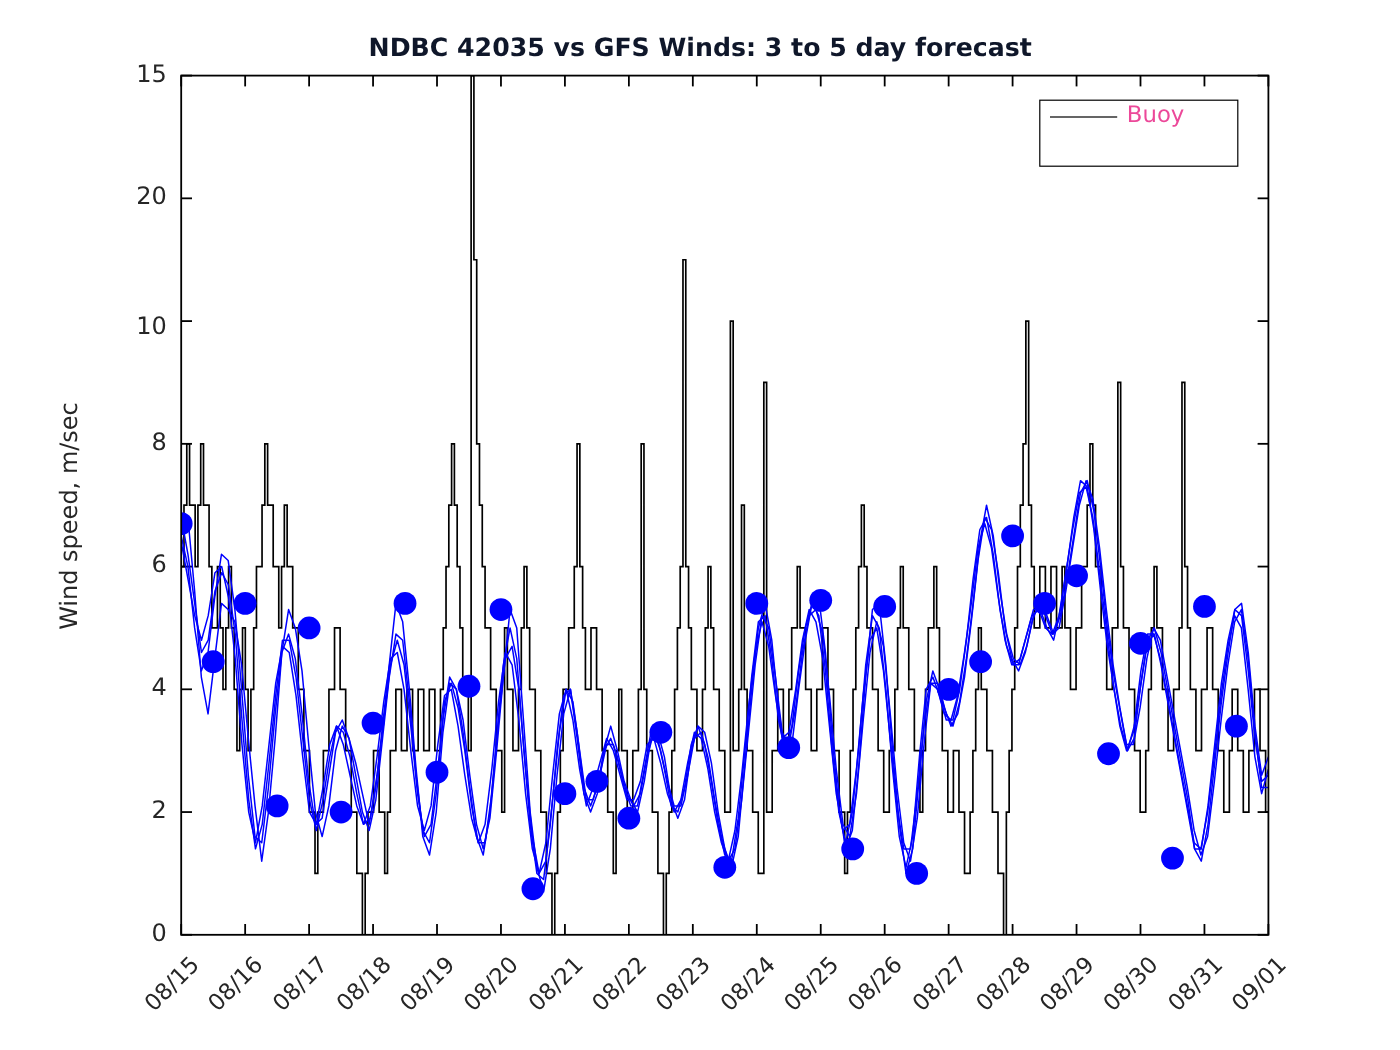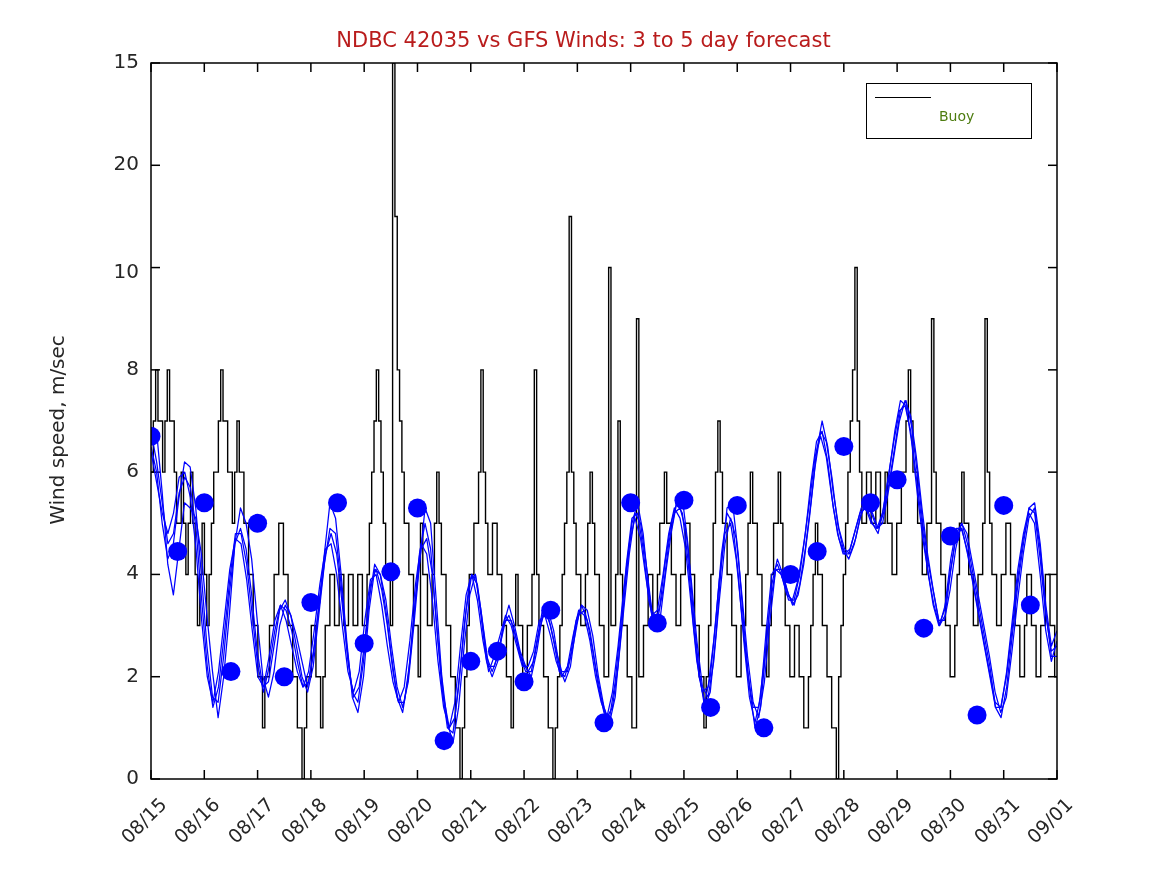--- a/index.html
+++ b/index.html
@@ -20,22 +20,22 @@
     width: 1167px;
     height: 875px;
   }
   .fig-title {
     position: absolute;
     left: 0;
     top: 28px;
     width: 1167px;
     text-align: center;
     font-size: 21px;
-    font-weight: normal;
-    color: #b91c1c;
+    font-weight: bold;
+    color: #0f172a;
     letter-spacing: 0px;
   }
   .ylabel {
     position: absolute;
     left: -203px;
     top: 418px;
     width: 520px;
     text-align: center;
     font-size: 20px;
     color: #262626;
@@ -88,24 +88,23 @@
     top: 13px;
     width: 56px;
     height: 0;
     border-top-width: 1.4px;
     border-top-style: solid;
   }
   .legend-text {
     position: absolute;
     left: 72px;
     top: 1px;
-    font-size: 14px;
-    color: #4d7c0f;
-    white-space: nowrap;
-    margin-top: 23px;
+    font-size: 19px;
+    color: #ec4899;
+    white-space: nowrap;
   }
 </style>
 </head>
 <body>
 
 <div id="figure">
 
   <div class="fig-title">NDBC 42035 vs GFS Winds: 3 to 5 day forecast</div>
 
   <div class="ylabel">Wind speed, m/sec</div>

